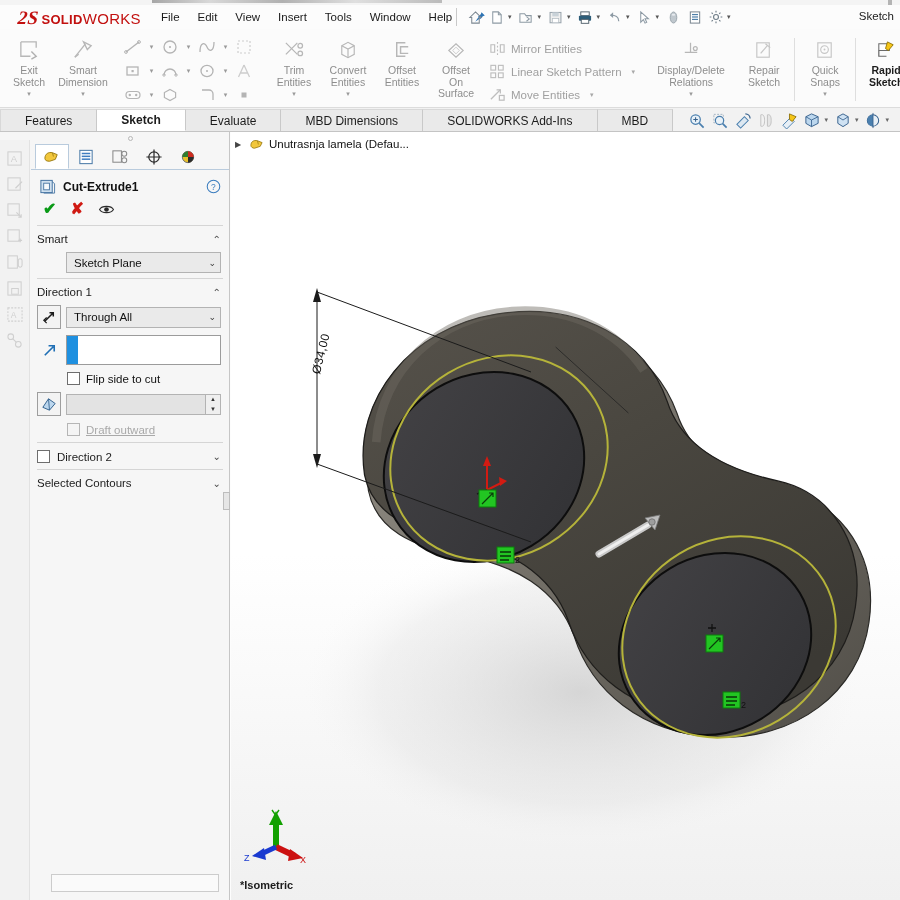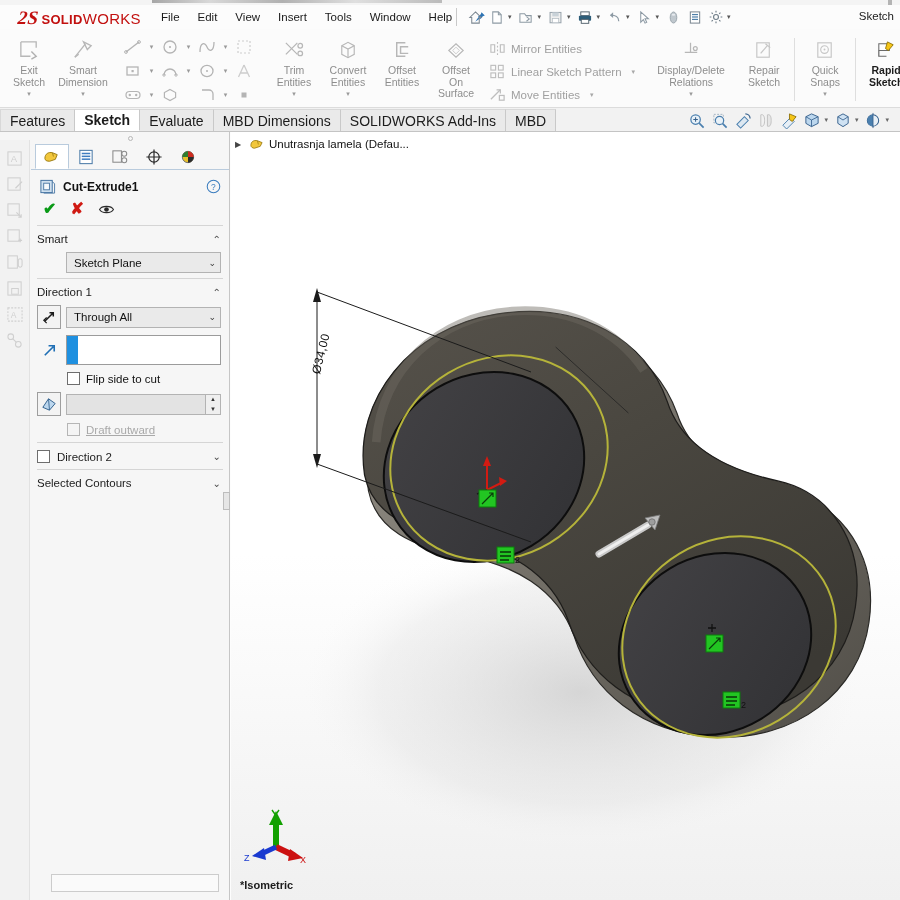--- a/index.html
+++ b/index.html
@@ -109,22 +109,22 @@
   .text-row .tlabel { font-size: 11.5px; color: #a0a0a0; white-space: nowrap; }
   .text-row .tcaret { font-size: 7px; color: #a8a8a8; margin-left: 10px; }
 
   
   .tabrow {
     position: absolute; top: 108px; left: 0; width: 900px; height: 24px;
     background: #f2f2f2; border-bottom: 1px solid #c4c4c4;
     display: flex; align-items: flex-end;
   }
   .tab {
-    height: 22px; padding: 0 9px; display: flex; align-items: center;
-    font-size: 14px; color: #1c1c1c; background: #eaeaea;
+    height: 22px; padding: 0 24px; display: flex; align-items: center;
+    font-size: 12px; color: #1c1c1c; background: #eaeaea;
     border-right: 1px solid #c9c9c9; border-top: 1px solid #d8d8d8;
     cursor: default; white-space: nowrap;
   }
   .tab:first-child { border-left: 1px solid #d8d8d8; }
   .tab.active { background: #ffffff; font-weight: bold; border-bottom: 1px solid #ffffff; }
   .viewtoolbar {
     position: absolute; right: 8px; top: 2px; display: flex; align-items: center; gap: 1px;
   }
   .vt-btn { width: 22px; height: 20px; display: flex; align-items: center; justify-content: center; cursor: default;}
   .vt-caret { font-size: 7px; color: #666; margin: 0 3px 0 0; cursor: default;}

